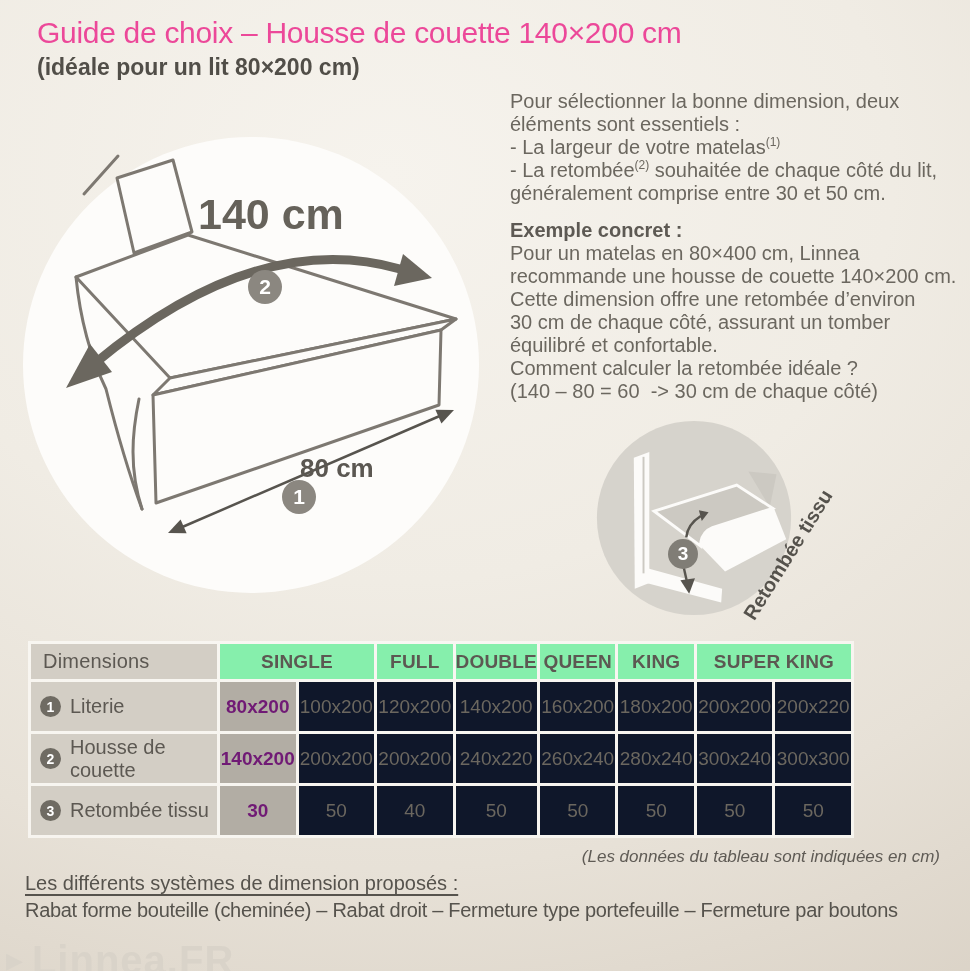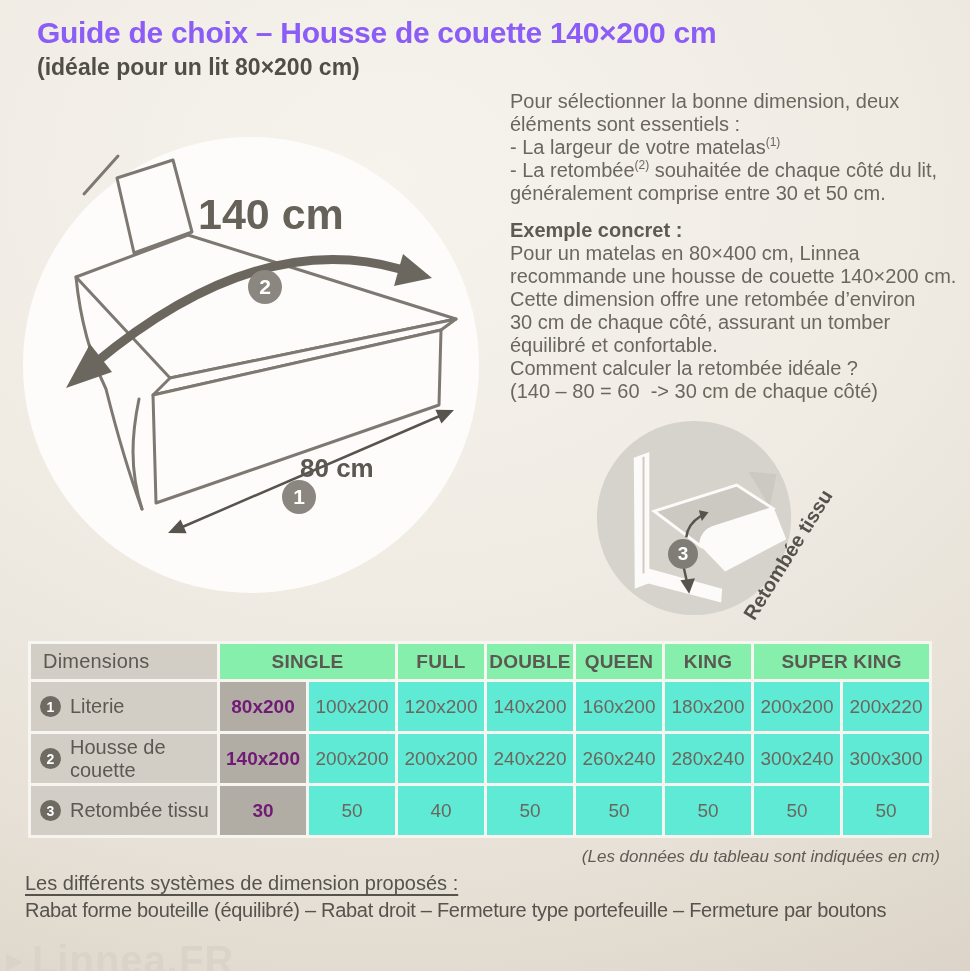--- a/index.html
+++ b/index.html
@@ -1,21 +1,21 @@
 <!DOCTYPE html>
 <html><head>
 <meta charset="utf-8">
 <style>
   html,body{margin:0;padding:0;}
   body{
     width:970px;height:971px;position:relative;overflow:hidden;
     font-family:"Liberation Sans","DejaVu Sans",sans-serif;
     background:radial-gradient(130% 105% at 40% 18%, #f6f3ed 0%, #f0ece4 40%, #e7e1d7 68%, #dbd3c7 92%, #d2c9bc 100%);
   }
-  .title{position:absolute;left:37px;top:16px;font-size:30px;font-weight:700;color:#8b5cf6;letter-spacing:-0.3px;white-space:nowrap;}
+  .title{position:absolute;left:37px;top:16px;font-size:30px;font-weight:400;color:#ec4899;letter-spacing:-0.3px;white-space:nowrap;}
   .subtitle{position:absolute;left:37px;top:54px;font-size:23px;font-weight:700;color:#514e48;white-space:nowrap;}
 
   
   .rightcol{position:absolute;left:487px;top:90px;width:474px;font-size:20px;line-height:23px;color:#6b675f;margin-left:23px;}
   .rightcol .line{white-space:pre;}
   .rightcol sup{font-size:12px;line-height:0;vertical-align:super;}
   .example-heading{font-weight:700;color:#5d5953;margin-top:14px;}
 
   
   .circle-big{position:absolute;left:22px;top:136px;width:458px;height:458px;}
@@ -28,30 +28,30 @@
   .dbadge.b1{left:260px;top:344px;}
 
   
   .circle-small{position:absolute;left:594px;top:418px;width:200px;height:200px;}
   .circle-small svg{position:absolute;left:0;top:0;}
   .dbadge.b3{left:74px;top:121px;width:30px;height:30px;font-size:19px;background:#807d76;}
   .rot-label{position:absolute;left:739px;top:612px;transform:rotate(-58deg);transform-origin:0 0;
              font-weight:700;font-size:20px;color:#55524c;white-space:nowrap;}
 
   
-  .sizetable{position:absolute;left:28px;top:641px;width:904px;box-sizing:border-box;
+  .sizetable{position:absolute;left:28px;top:641px;width:826px;box-sizing:border-box;
              display:grid;grid-template-columns:186px repeat(8,1fr);grid-template-rows:35px 49px 49px 49px;
              gap:3px;padding:3px;background:rgba(251,250,246,.78);}
   .th{background:#86efac;display:flex;align-items:center;justify-content:center;
       font-size:19px;font-weight:700;color:#5c5852;letter-spacing:.2px;}
   .th.corner{background:#d3cec5;justify-content:flex-start;padding-left:12px;font-weight:400;font-size:20px;}
   .span2{grid-column:span 2;}
   .rowlabel{background:#d3cec5;display:flex;align-items:center;gap:9px;padding-left:9px;
             font-size:20px;color:#5c5852;}
-  .cell{background:#5eead4;display:flex;align-items:center;justify-content:center;font-size:19px;color:#6b675f;}
+  .cell{background:#0f172a;display:flex;align-items:center;justify-content:center;font-size:19px;color:#6b675f;}
   .cell.hl{background:#b2ada4;color:#701a75;font-weight:700;}
   .tbadge{width:21px;height:21px;border-radius:50%;background:#6f6b63;color:#fff;font-size:14px;font-weight:700;
           display:inline-flex;align-items:center;justify-content:center;flex:0 0 21px;}
 
   .unit-note{position:absolute;right:30px;top:847px;font-style:italic;font-size:17px;color:#5f5b55;white-space:nowrap;}
   .closures-heading{position:absolute;left:25px;top:872px;font-size:20px;color:#56534d;
                     text-decoration:underline;text-underline-offset:4px;white-space:nowrap;}
   .closures-items{position:absolute;left:25px;top:899px;font-size:20px;letter-spacing:-0.3px;
                   color:#56534d;white-space:nowrap;}
   .watermark{position:absolute;left:6px;top:938px;display:flex;align-items:center;gap:8px;
@@ -174,18 +174,18 @@
   <div class="cell">40</div>
   <div class="cell">50</div>
   <div class="cell">50</div>
   <div class="cell">50</div>
   <div class="cell">50</div>
   <div class="cell">50</div>
 </div>
 
 <div class="unit-note">(Les données du tableau sont indiquées en cm)</div>
 <div class="closures-heading">Les différents systèmes de dimension proposés :</div>
-<div class="closures-items">Rabat forme bouteille (équilibré) – Rabat droit – Fermeture type portefeuille – Fermeture par boutons</div>
+<div class="closures-items">Rabat forme bouteille (cheminée) – Rabat droit – Fermeture type portefeuille – Fermeture par boutons</div>
 
 <div class="watermark">
   <span class="wm-icon">▶</span>
   <span>Linnea.FR</span>
 </div>
 
 </body></html>

